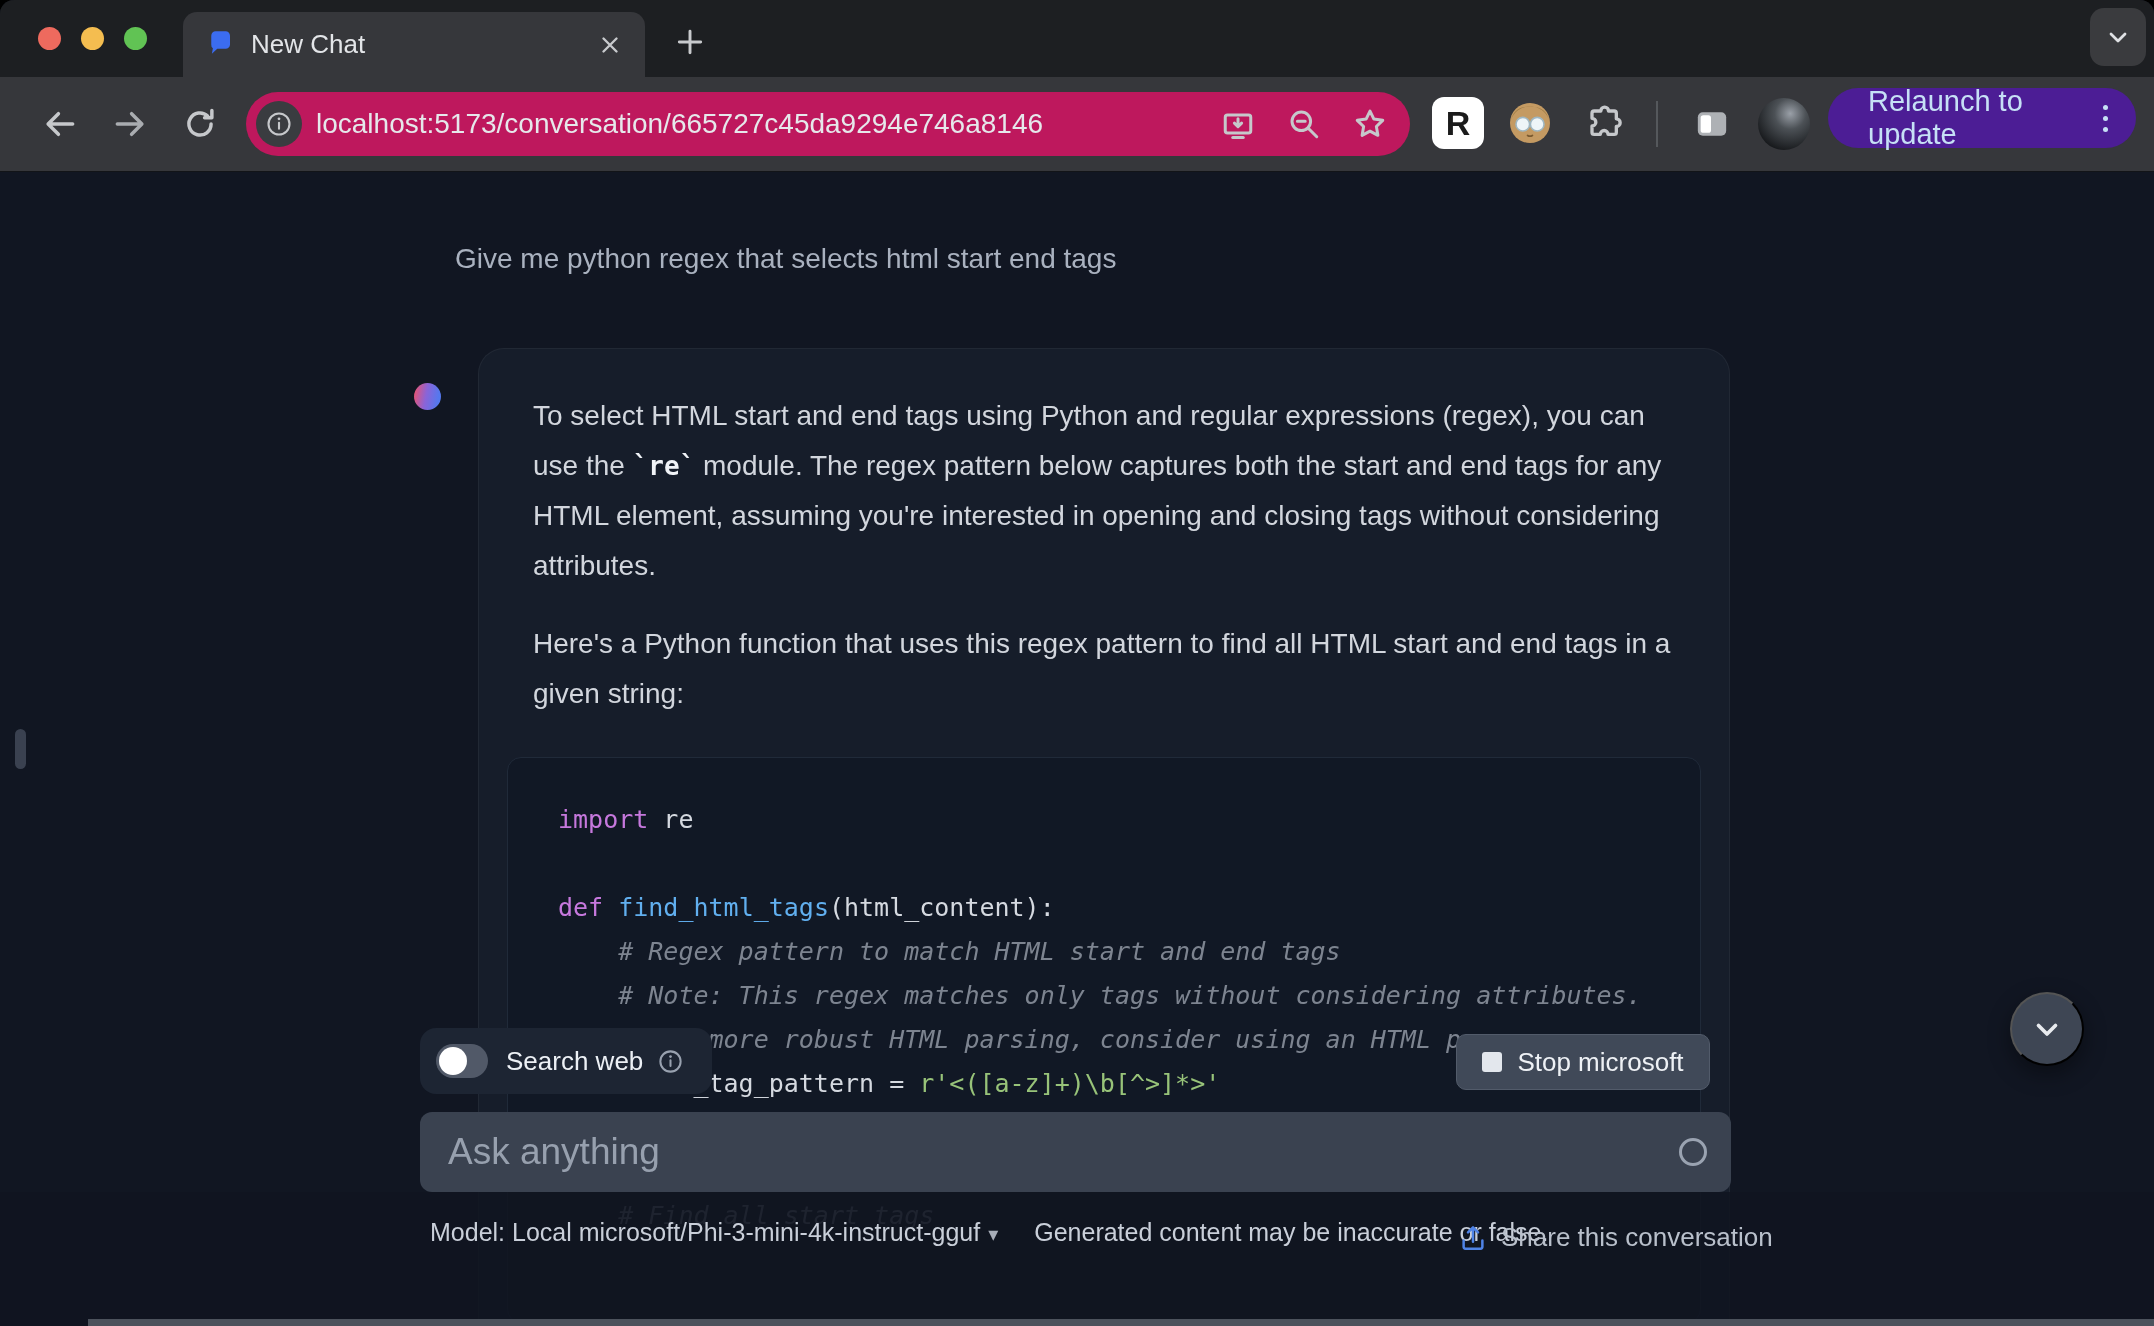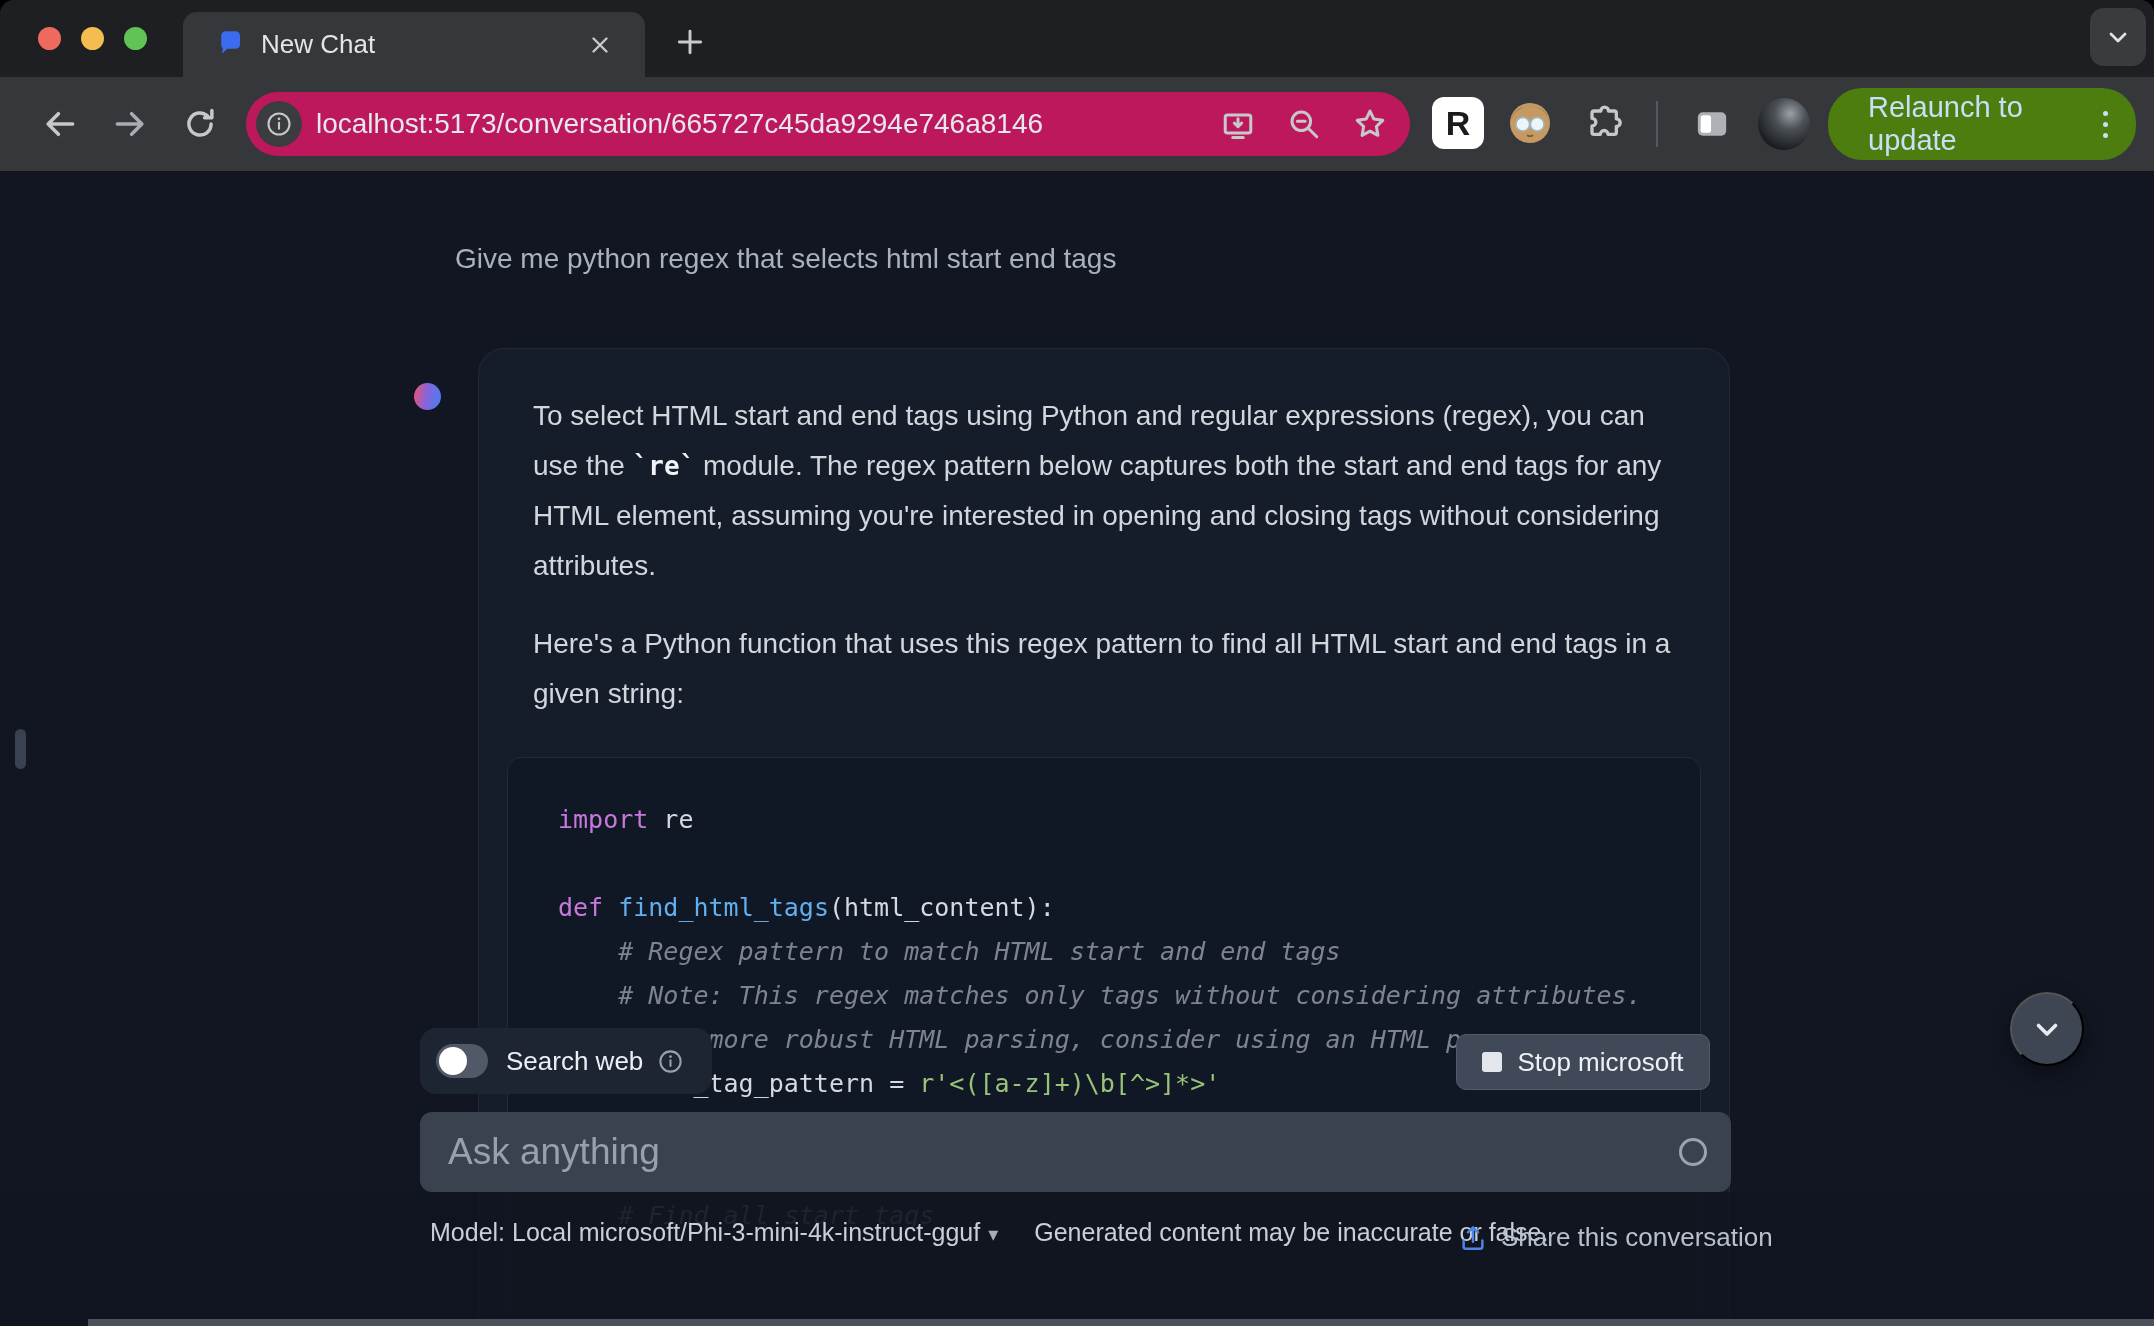--- a/index.html
+++ b/index.html
@@ -6,42 +6,42 @@
   *{box-sizing:border-box;}
   .window{position:relative;width:2154px;height:1326px;overflow:hidden;
     font-family:"Liberation Sans",sans-serif;background:#111622;
     border-radius:14px 14px 0 0;}
   
   .titlebar{position:absolute;left:0;top:0;width:100%;height:77px;background:#1d1f22;}
   .traffic{position:absolute;left:38px;top:27px;display:flex;gap:20px;}
   .tl{width:23px;height:23px;border-radius:50%;}
   .tl.red{background:#ee6a5e}.tl.yellow{background:#f4bd50}.tl.green{background:#61c354}
   .tab{position:absolute;left:183px;top:12px;width:462px;height:65px;background:#36373b;
-    border-radius:14px 14px 0 0;display:flex;align-items:center;padding:0 32px;}
+    border-radius:14px 14px 0 0;display:flex;align-items:center;padding:0 22px;}
   .tab-title{color:#e3e5e8;font-size:26px;margin-left:16px;flex:1;white-space:nowrap;overflow:hidden;}
   .icon-btn{display:flex;align-items:center;justify-content:center;background:none;border:none;padding:0;cursor:pointer;}
   .newtab{position:absolute;left:666px;top:18px;width:48px;height:48px;}
   .tabsearch{position:absolute;left:2090px;top:8px;width:56px;height:58px;background:#3a3b3e;border-radius:14px;}
   .toolbar{position:absolute;left:0;top:77px;width:100%;height:95px;background:#36373b;border-bottom:1px solid #121418;}
   .navbtn{position:absolute;top:104px;width:40px;height:40px;}
   .urlbar{position:absolute;left:246px;top:92px;width:1164px;height:64px;background:#be185d;
     border-radius:32px;display:flex;align-items:center;}
   .url-info{width:46px;height:46px;border-radius:50%;background:#3a3c40;margin-left:10px;flex:none;}
   .url-text{color:#e6e8eb;font-size:28px;margin-left:14px;white-space:nowrap;flex:1;overflow:hidden;}
   .url-icons{display:flex;gap:30px;margin-right:22px;}
   .ext-r{position:absolute;left:1432px;top:97px;width:52px;height:52px;background:#ffffff;border-radius:12px;
     color:#1b1b1b;font-weight:bold;font-size:34px;display:flex;align-items:center;justify-content:center;}
   .ext-face{position:absolute;left:1506px;top:99px;width:48px;height:48px;}
   .ext-puzzle{position:absolute;left:1585px;top:104px;width:40px;height:40px;}
   .chrome-sep{position:absolute;left:1656px;top:101px;width:2px;height:46px;background:#55585c;}
   .sidepanel{position:absolute;left:1692px;top:104px;width:40px;height:40px;}
   .profile{position:absolute;left:1758px;top:98px;width:52px;height:52px;border-radius:50%;
     background:radial-gradient(circle at 62% 30%,#9aa0a8 0%,#4c5156 32%,#17191c 78%);}
-  .relaunch{position:absolute;left:1828px;top:88px;width:308px;height:72px;border-radius:34px;
-    background:#4d7c0f;display:flex;align-items:center;cursor:pointer;border:none;}
+  .relaunch{position:absolute;left:1828px;top:88px;width:308px;height:60px;border-radius:34px;
+    background:#4c1d95;display:flex;align-items:center;cursor:pointer;border:none;}
   .relaunch-label{color:#c6e0f6;font-size:29px;margin-left:34px;flex:1;text-align:left;}
   .relaunch-dots{margin-right:22px;display:flex;flex-direction:column;gap:6px;}
   .relaunch-dots i{width:5px;height:5px;border-radius:50%;background:#c6e0f6;display:block;}
   
   .content{position:absolute;left:0;top:173px;width:100%;height:1153px;background:#111622;}
   .user-msg{position:absolute;left:455px;top:70px;font-size:28px;color:#a9b1bf;}
   .ai-avatar{position:absolute;left:414px;top:210px;width:27px;height:27px;border-radius:50%;
     background:linear-gradient(100deg,#e0557b 8%,#8a64d8 45%,#5578ee 85%);}
   .bubble{position:absolute;left:478px;top:175px;width:1252px;height:1160px;background:#161d2a;
     border:1px solid rgba(255,255,255,0.05);border-radius:26px;padding-top:42px;}

